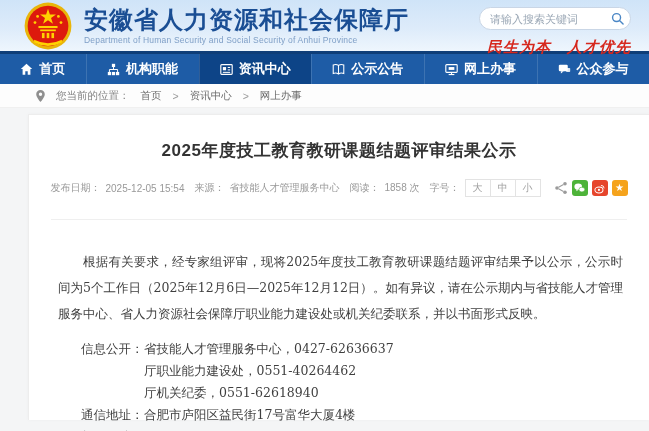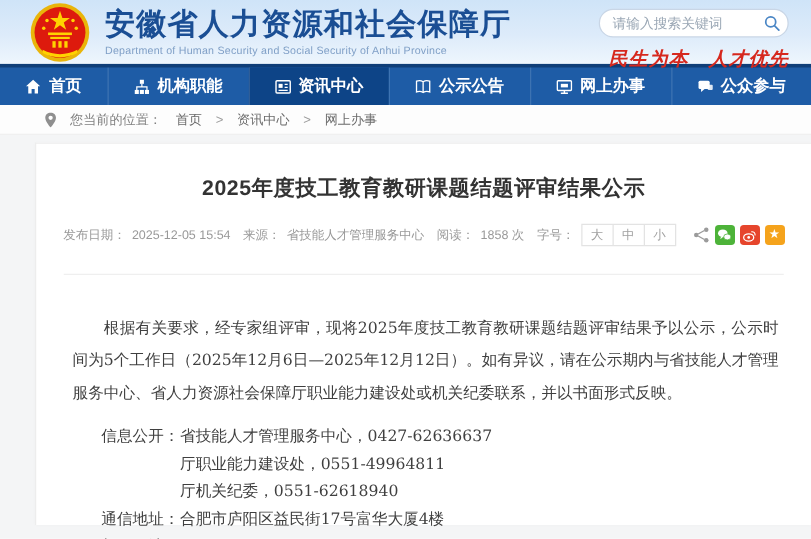--- a/index.html
+++ b/index.html
@@ -254,21 +254,21 @@
 
     <div class="article-body">
       <p>根据有关要求，经专家组评审，现将2025年度技工教育教研课题结题评审结果予以公示，公示时间为5个工作日（2025年12月6日—2025年12月12日）。如有异议，请在公示期内与省技能人才管理服务中心、省人力资源社会保障厅职业能力建设处或机关纪委联系，并以书面形式反映。</p>
       <div class="contacts">
         <div class="contact-line">
           <span class="c-label">信息公开：</span>
           <span class="c-value">省技能人才管理服务中心，0427-62636637</span>
         </div>
         <div class="contact-line">
           <span class="c-label"></span>
-          <span class="c-value">厅职业能力建设处，0551-49964811</span>
+          <span class="c-value">厅职业能力建设处，0551-40264462</span>
         </div>
         <div class="contact-line">
           <span class="c-label"></span>
           <span class="c-value">厅机关纪委，0551-62618940</span>
         </div>
         <div class="contact-line">
           <span class="c-label">通信地址：</span>
           <span class="c-value">合肥市庐阳区益民街17号富华大厦4楼</span>
         </div>
         <div class="contact-line">

